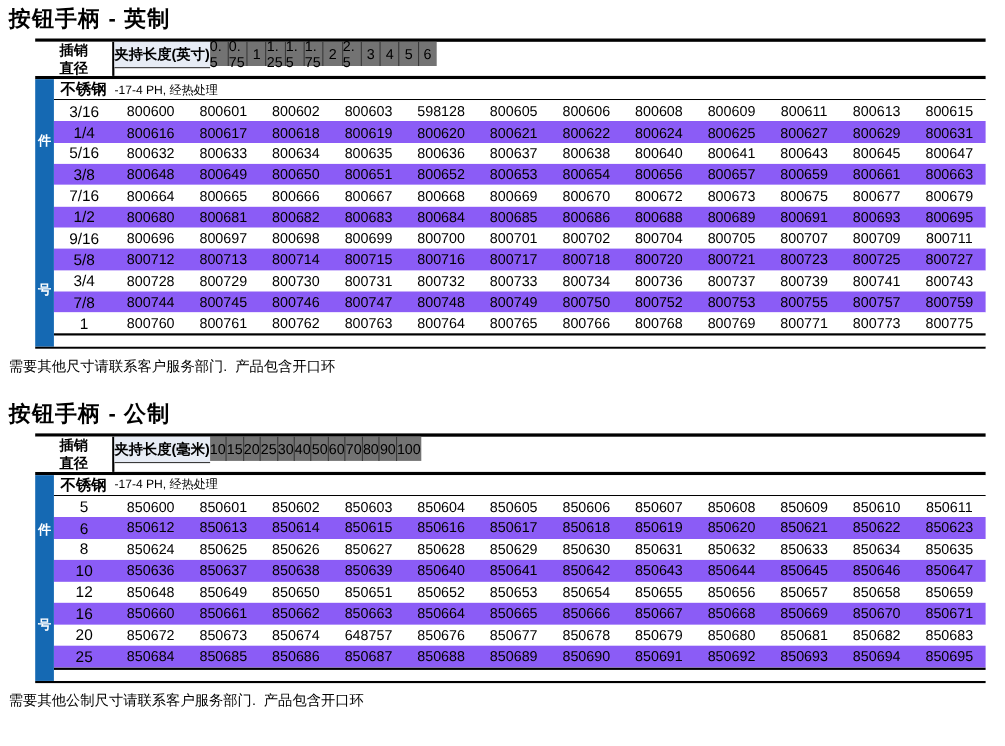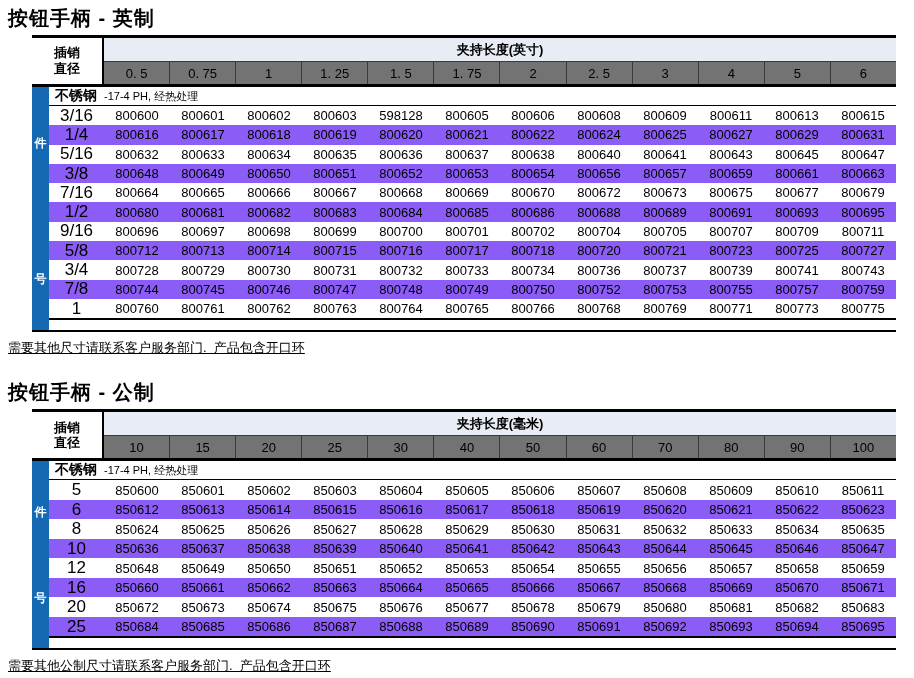--- a/index.html
+++ b/index.html
@@ -26,21 +26,21 @@
     border-bottom: 2px solid #000;
   }
   .thead { display: flex; border-bottom: 3px solid #000; }
   .corner {
     width: 72px;
     border-right: 2px solid #000;
     background: #fff;
     display: flex; flex-direction: column; justify-content: center; align-items: center;
     font-size: 13px; font-weight: bold; line-height: 1.2;
   }
-  .cols-area { flex: 1; display: flex; flex-direction: column; }
+  .cols-area { flex: 1; display: flex; }
   .span-head {
     height: 24px; background: #e7ecf5;
     display: flex; align-items: center; justify-content: center;
     font-size: 13px; font-weight: bold;
     border-bottom: 1px solid #3a3a3a;
   }
   .col-heads { display: flex; height: 22px; background: #737373; }
   .col-head {
     flex: 1; display: flex; align-items: center; justify-content: center;
     font-size: 13px; border-left: 1px solid #3a3a3a;
@@ -68,33 +68,32 @@
   }
   .steel-name { font-size: 14px; font-weight: bold; }
   .steel-spec { font-size: 11px; }
 
   .drow { display: flex; background: #fff; }
   .imperial .drow { height: 19.3px; }
   .metric .drow { height: 19.5px; }
   .drow.alt { background: #8b5cf6; }
   .rlabel {
     width: 55px; display: flex; align-items: center; justify-content: center;
-    font-size: 17px;
+    font-size: 14px;
   }
   .dval {
     flex: 1; display: flex; align-items: center; justify-content: center;
     font-size: 13px;
   }
   .bottom-strip { border-top: 2px solid #000; height: 12px; background: #fff; }
 
   .note {
     margin: 8px 1px 0 8px;
     font-size: 13px;
     line-height: 15px;
-    text-decoration: underline;
   }
   .section-title.second { margin-top: 25px; }
 </style>
 </head>
 <body>
 
 <div class="page">
 
   <section>
     <h1 class="section-title">按钮手柄 - 英制</h1>
@@ -434,21 +433,21 @@
                 <div class="dval">850668</div>
                 <div class="dval">850669</div>
                 <div class="dval">850670</div>
                 <div class="dval">850671</div>
               </div>
               <div class="drow">
                 <div class="rlabel">20</div>
                 <div class="dval">850672</div>
                 <div class="dval">850673</div>
                 <div class="dval">850674</div>
-                <div class="dval">850675</div>
+                <div class="dval">648757</div>
                 <div class="dval">850676</div>
                 <div class="dval">850677</div>
                 <div class="dval">850678</div>
                 <div class="dval">850679</div>
                 <div class="dval">850680</div>
                 <div class="dval">850681</div>
                 <div class="dval">850682</div>
                 <div class="dval">850683</div>
               </div>
               <div class="drow alt">

